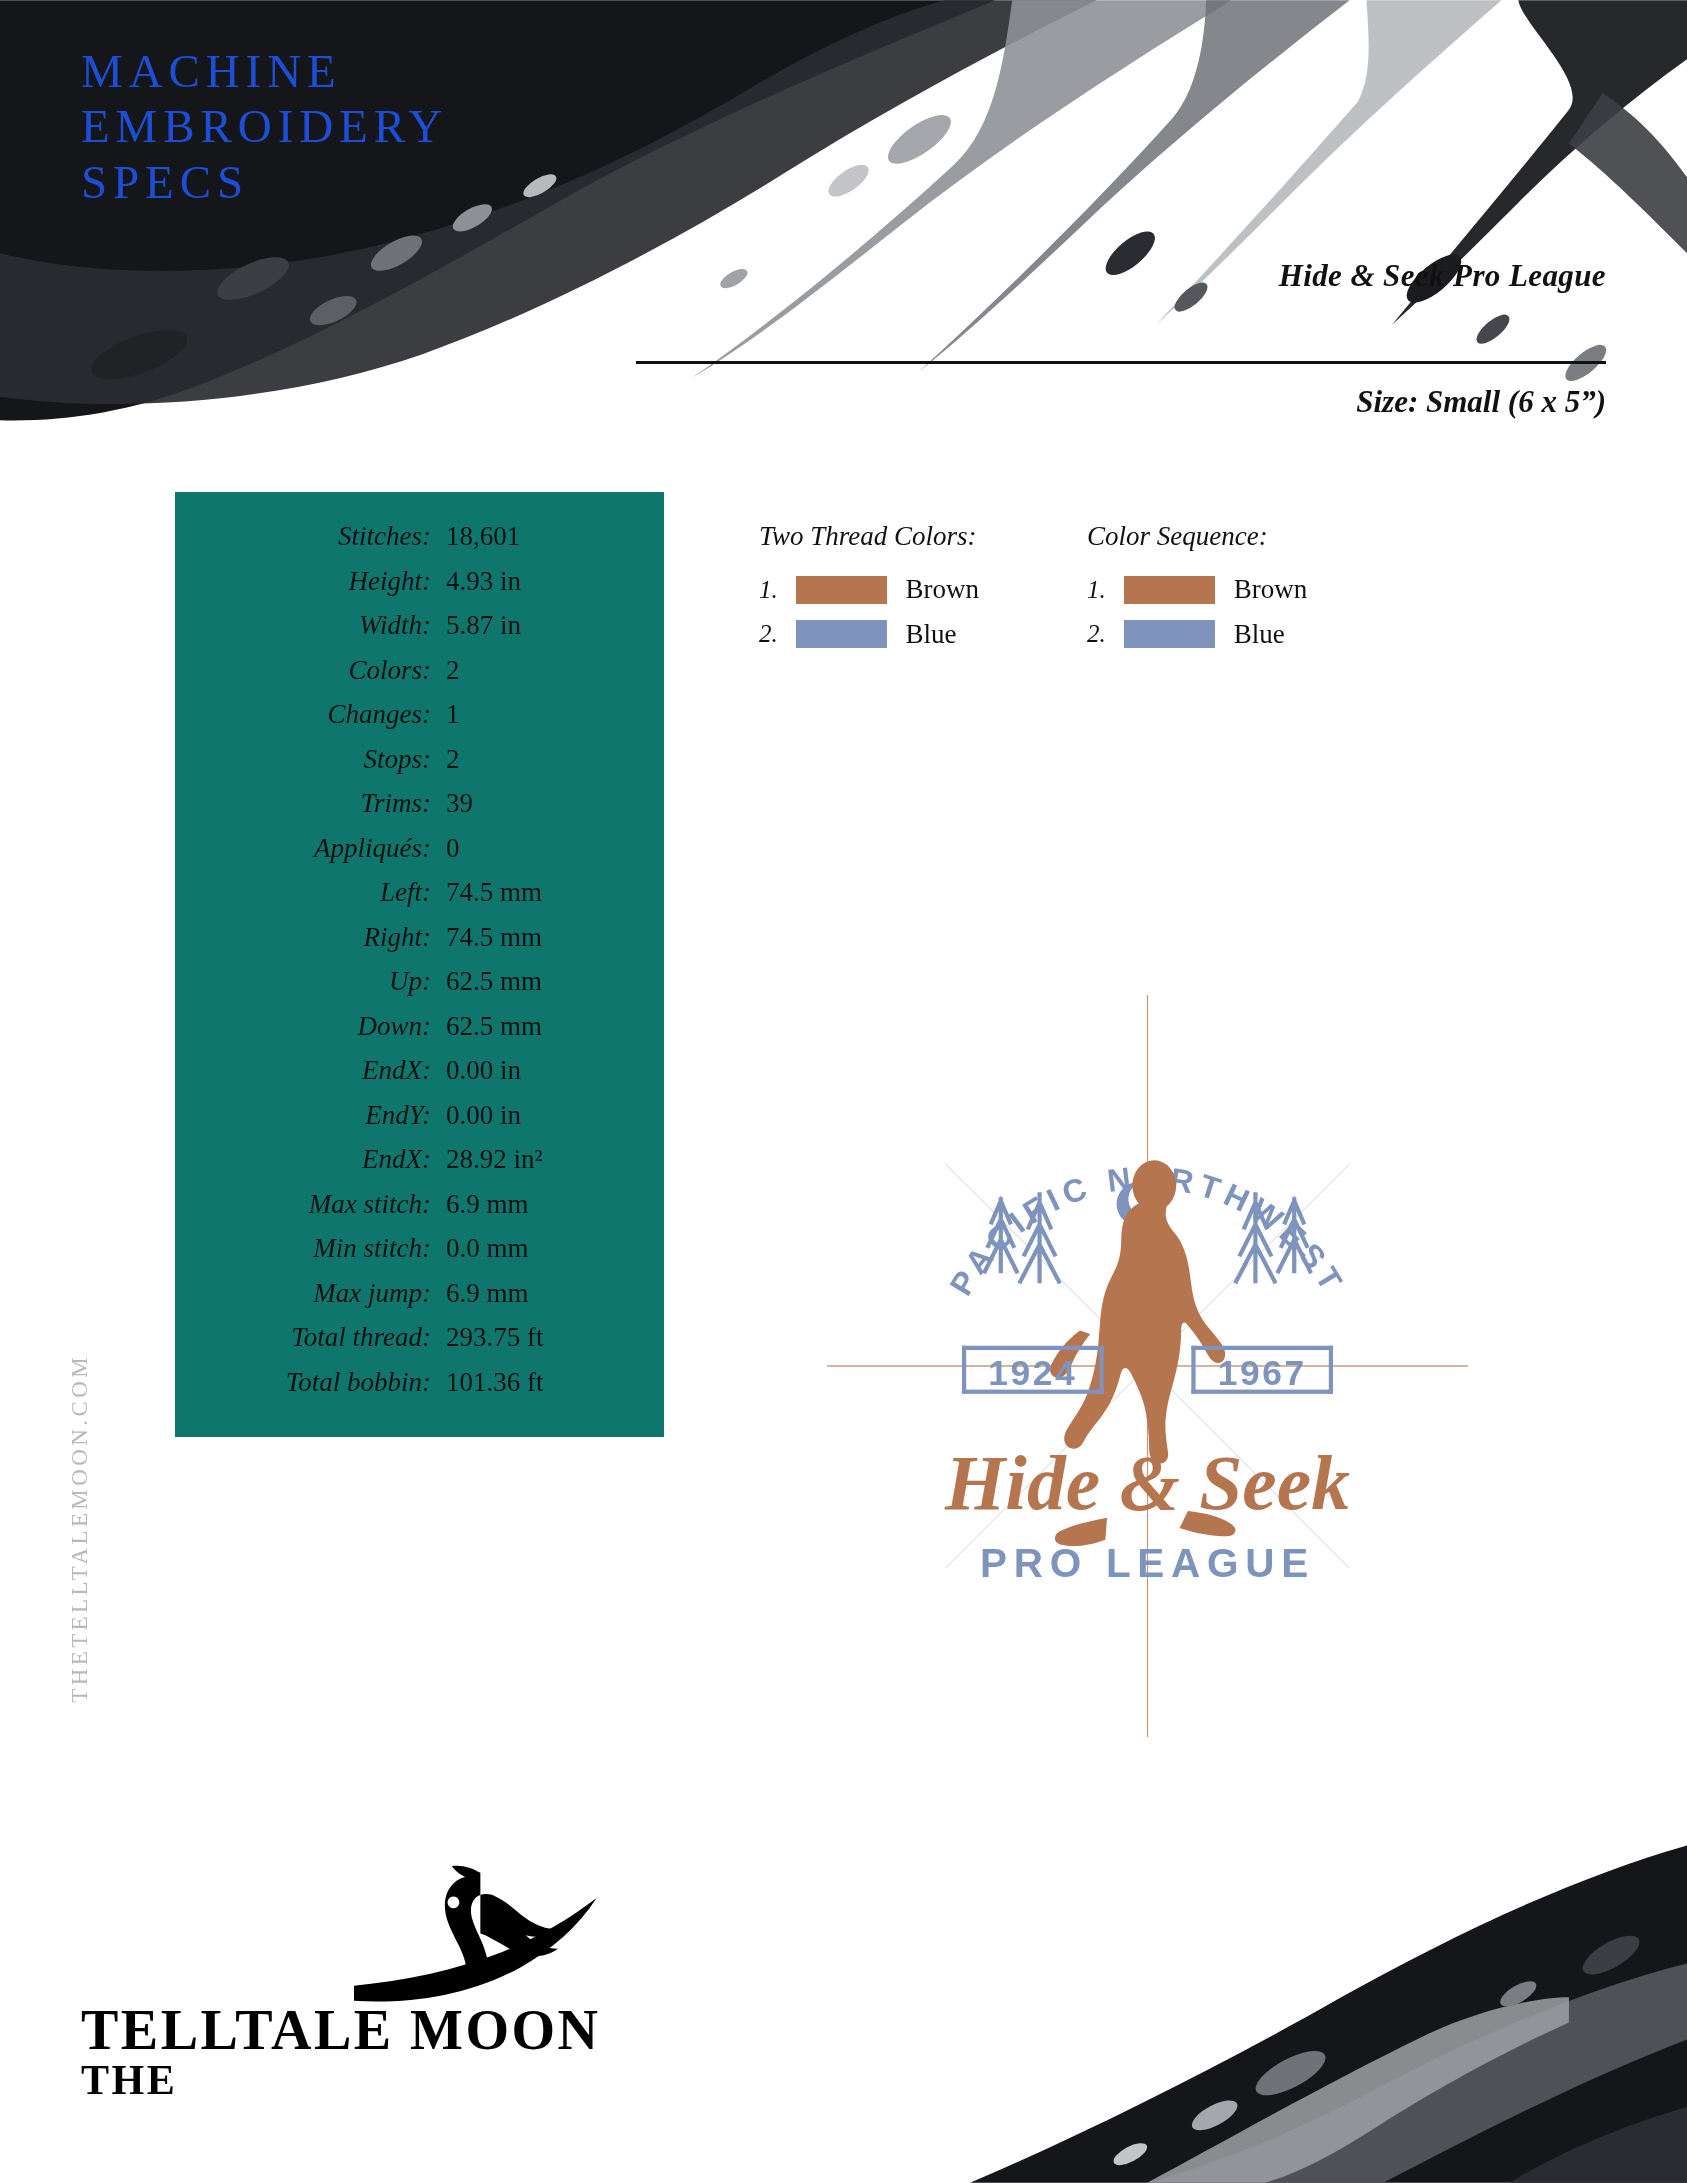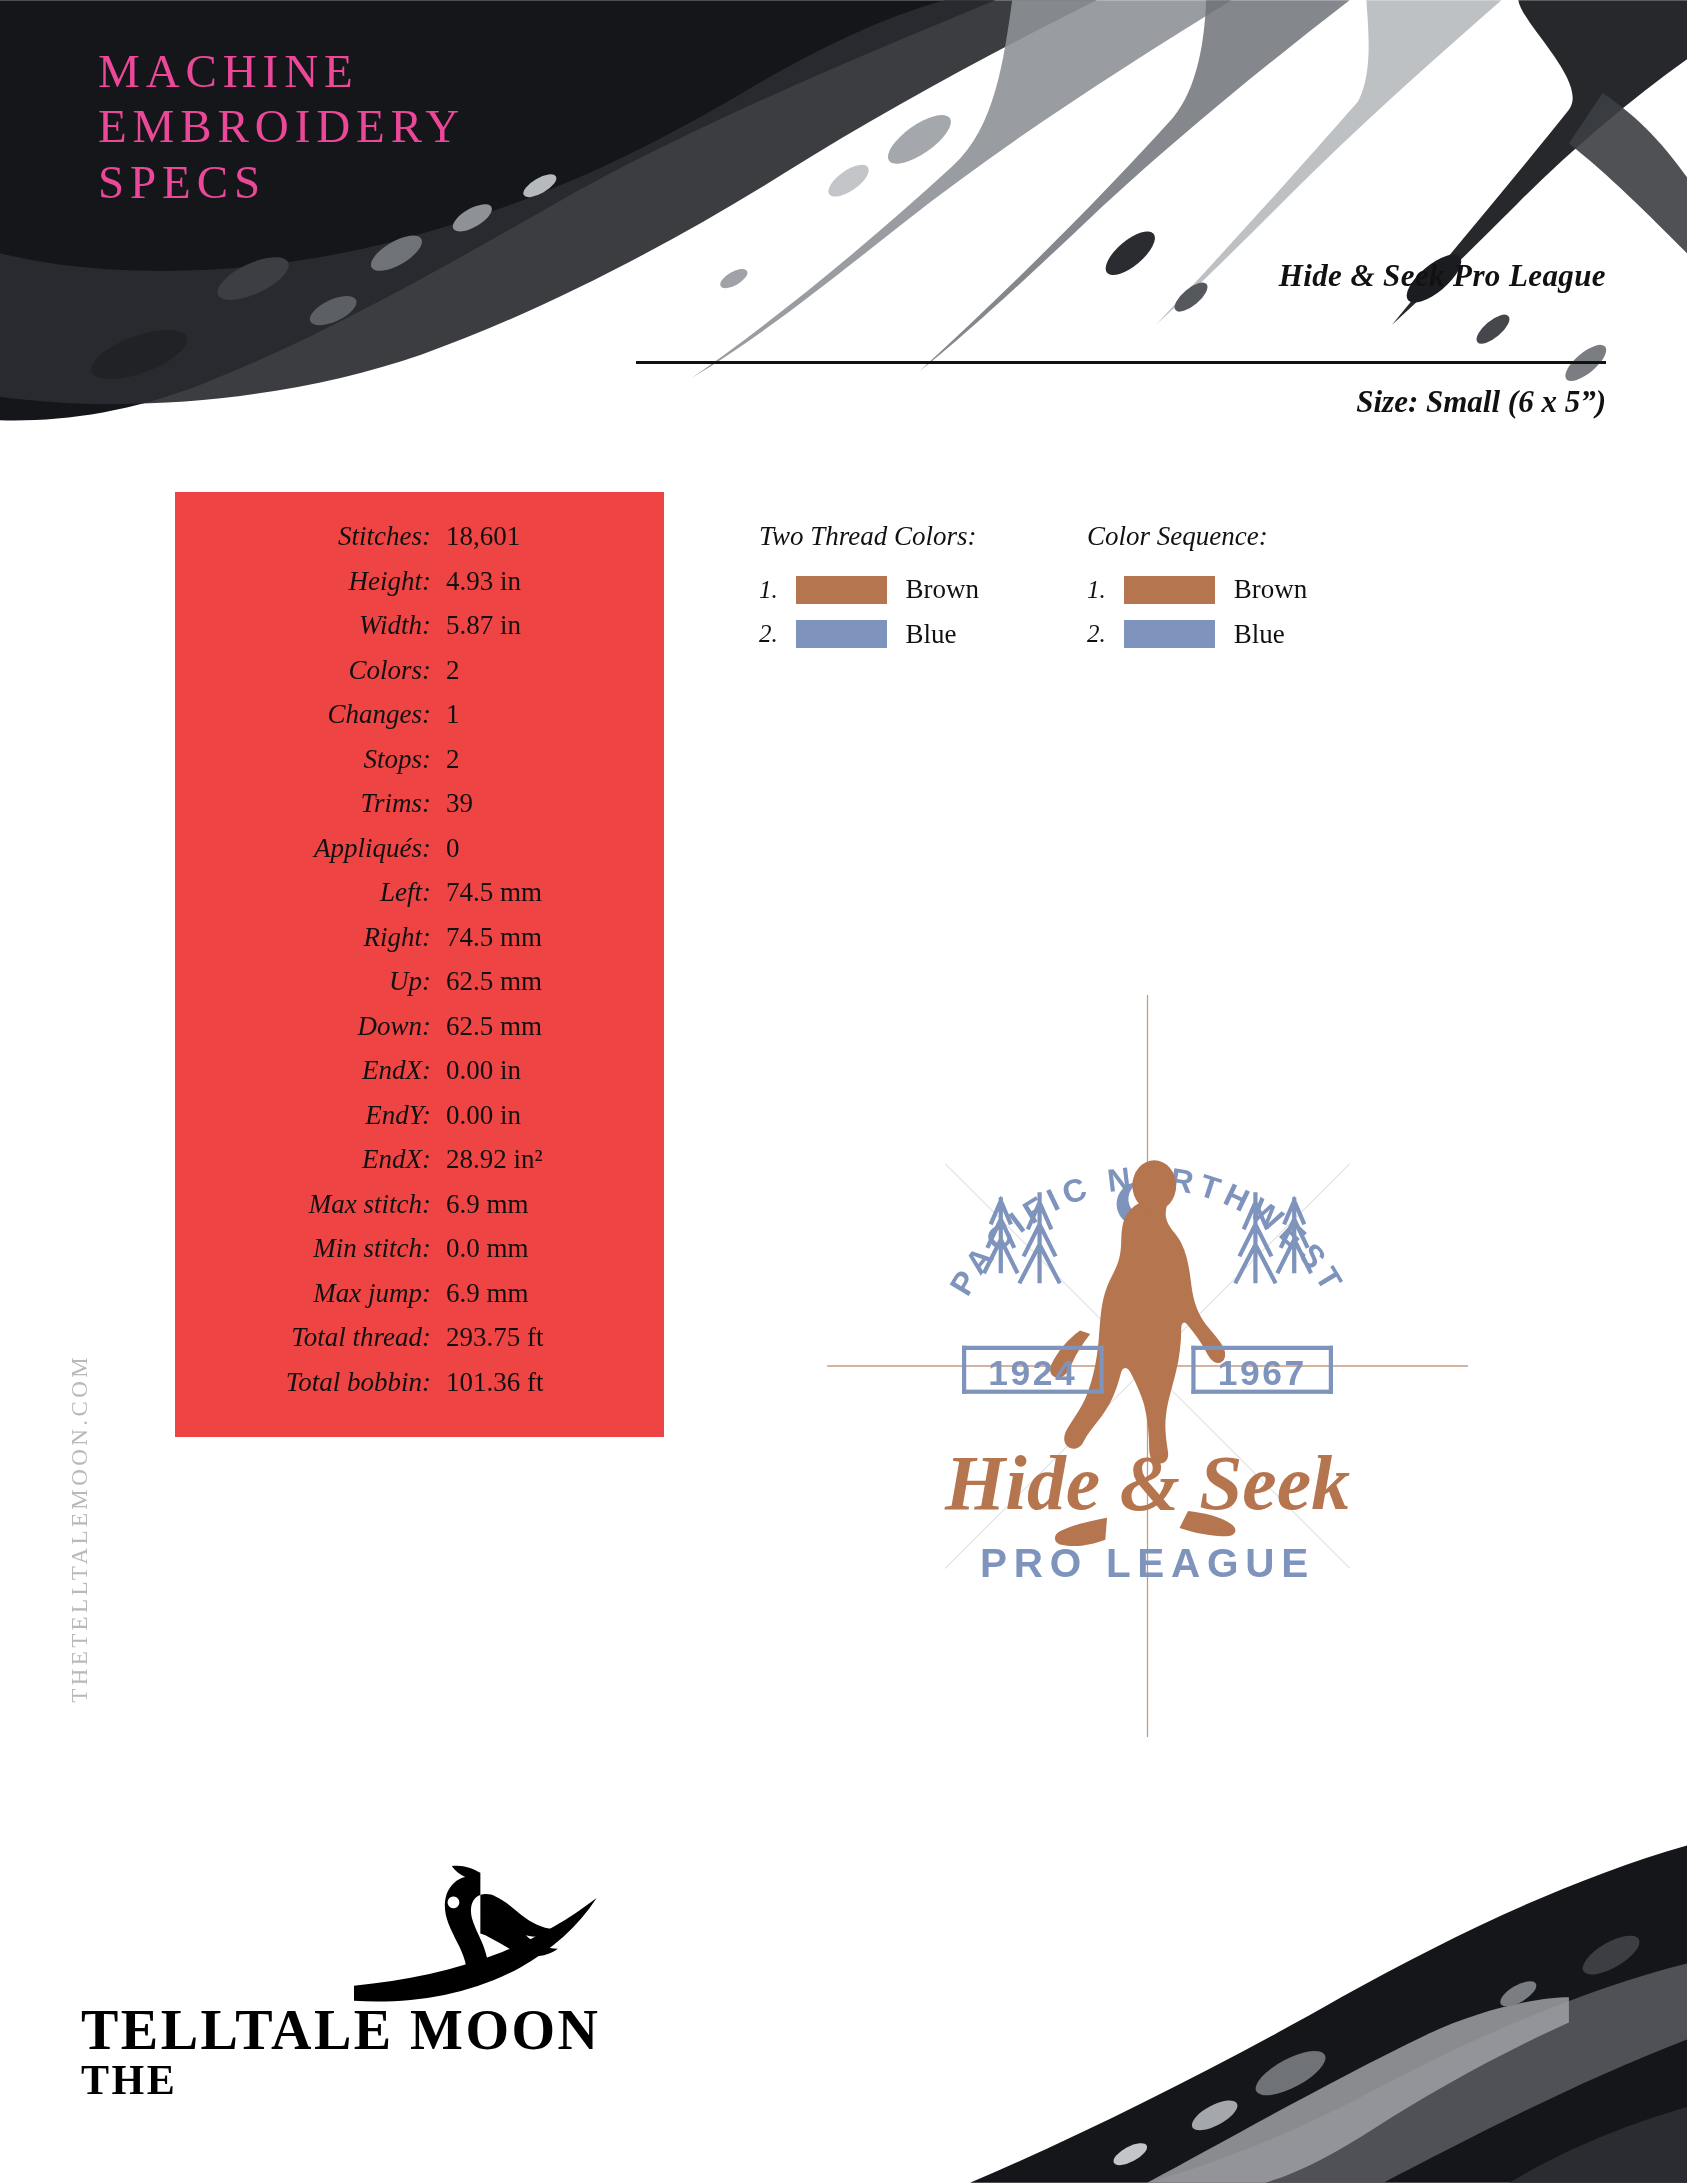--- a/index.html
+++ b/index.html
@@ -28,23 +28,23 @@
     position: absolute;
     left: 0; bottom: 0;
     width: 1687px; height: 439px;
     overflow: hidden;
     pointer-events: none;
   }
 
   
   .doc-title {
     position: absolute;
-    left: 98px;
+    left: 81px;
     top: 44px;
-    color: #ec4899;
+    color: #1d4ed8;
     font-family: "Liberation Serif", serif;
     font-size: 47px;
     line-height: 1.18;
     letter-spacing: 5.9px;
     font-weight: 400;
     text-transform: uppercase;
     z-index: 5;
     white-space: pre-line;
   }
 
@@ -82,21 +82,21 @@
     z-index: 6;
     text-align: right;
   }
 
   
   .specs-panel {
     position: absolute;
     left: 175px;
     top: 492px;
     width: 489px;
-    background: #ef4444;
+    background: #0f766e;
     padding: 29px 39px 39px 39px;
     box-sizing: border-box;
     z-index: 4;
   }
   .spec-row {
     display: flex;
     align-items: baseline;
     margin-bottom: 13.5px;
   }
   .spec-label {

